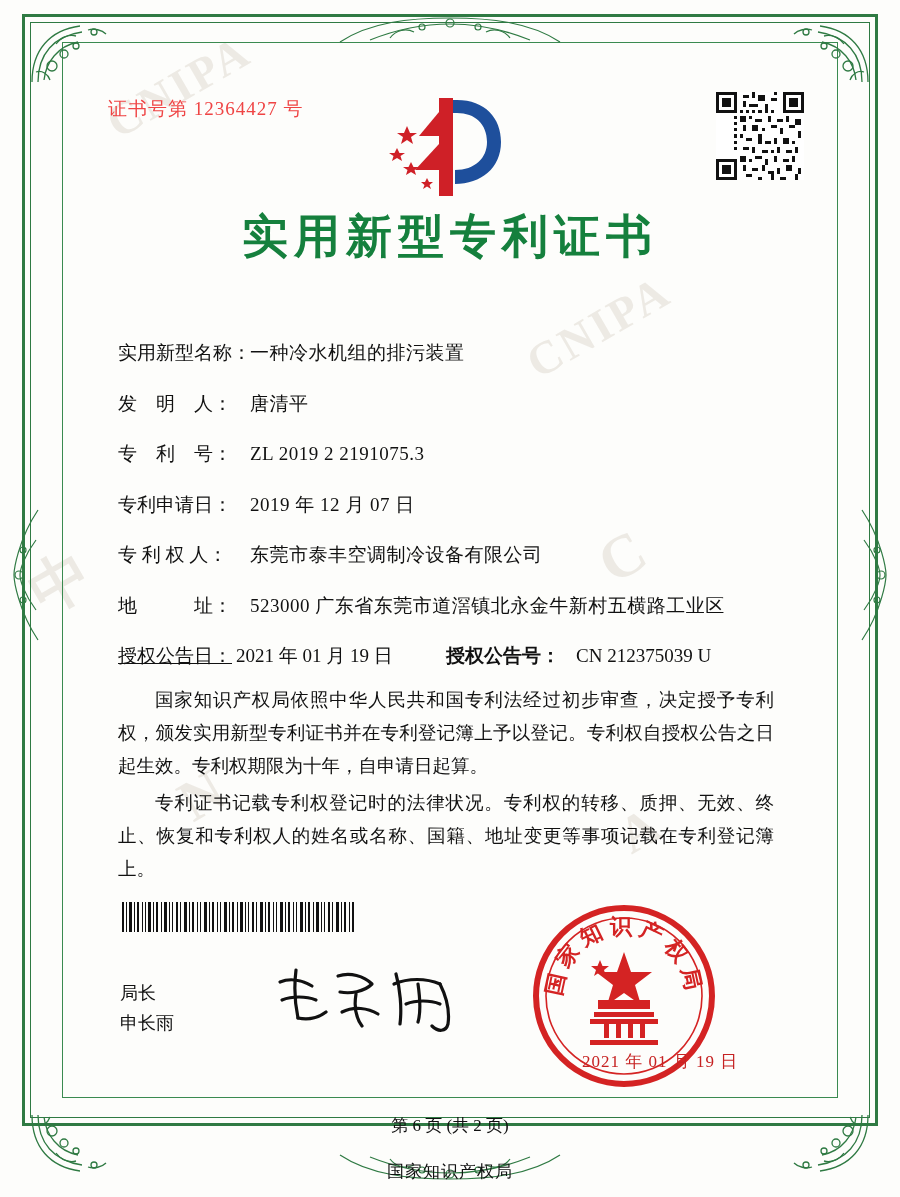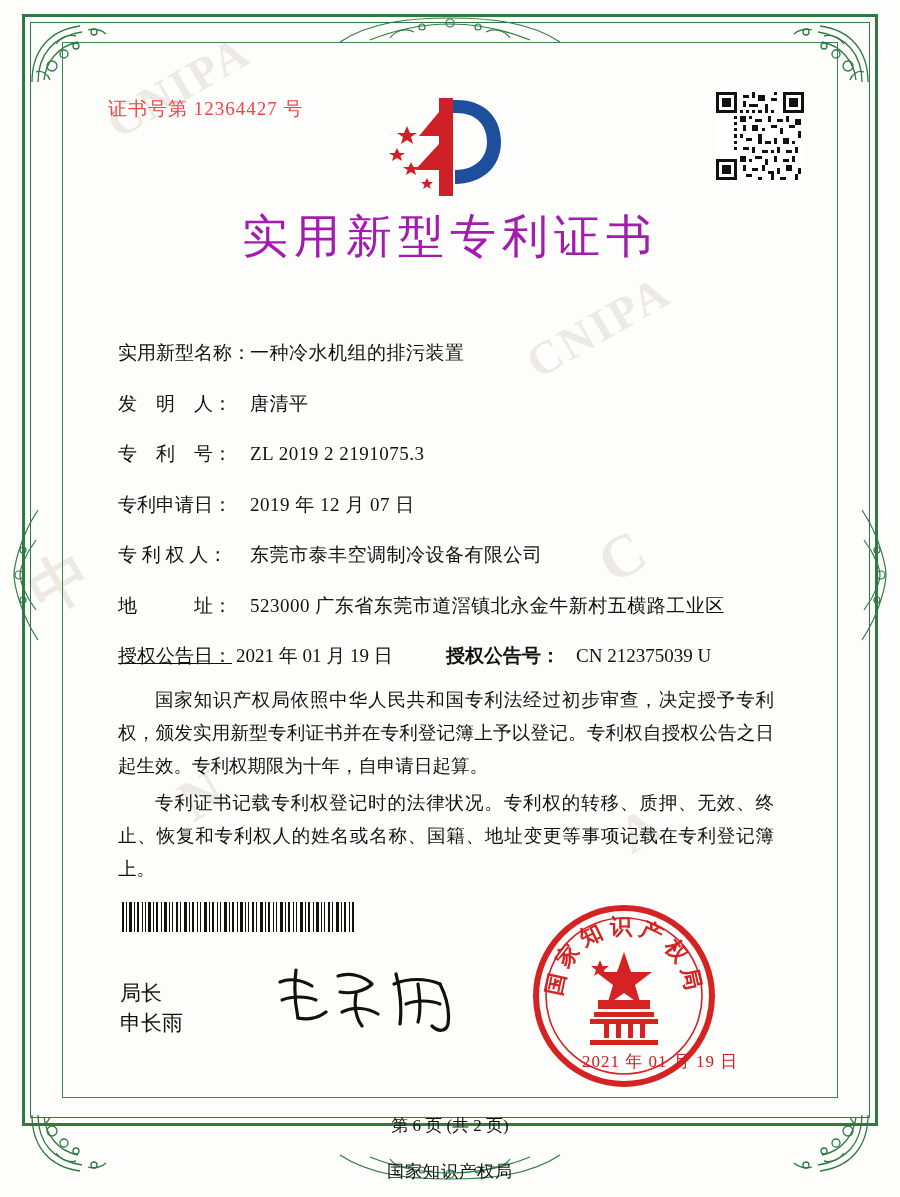--- a/index.html
+++ b/index.html
@@ -108,23 +108,23 @@
     right: 96px; top: 92px;
     width: 88px; height: 88px;
   }
   .qr svg { width:100%; height:100%; display:block;}
 
   .title {
     position: absolute;
     left: 0; right: 0; top: 206px;
     text-align: center;
     font-size: 46px;
-    font-weight: normal;
+    font-weight: bold;
     letter-spacing: 6px;
-    color: #a21caf;
+    color: #15803d;
     font-family: "Liberation Serif", "DejaVu Serif", serif;
   }
 
   
   .fields {
     position: absolute;
     left: 118px; top: 320px;
     width: 670px;
     font-size: 19px;
     color: #111;
@@ -167,21 +167,21 @@
     position: absolute;
     left: 120px; top: 902px;
     width: 236px; height: 30px;
   }
   .barcode svg { width:100%; height:100%; display:block; }
 
   
   .sig-label {
     position: absolute;
     left: 120px; top: 978px;
-    font-size: 21px;
+    font-size: 18px;
     color: #111;
     line-height: 30px;
   }
   .signature {
     position: absolute;
     left: 268px; top: 960px;
     width: 210px; height: 80px;
     color: #111;
   }
   .signature svg { width: 100%; height: 100%; display:block; }

